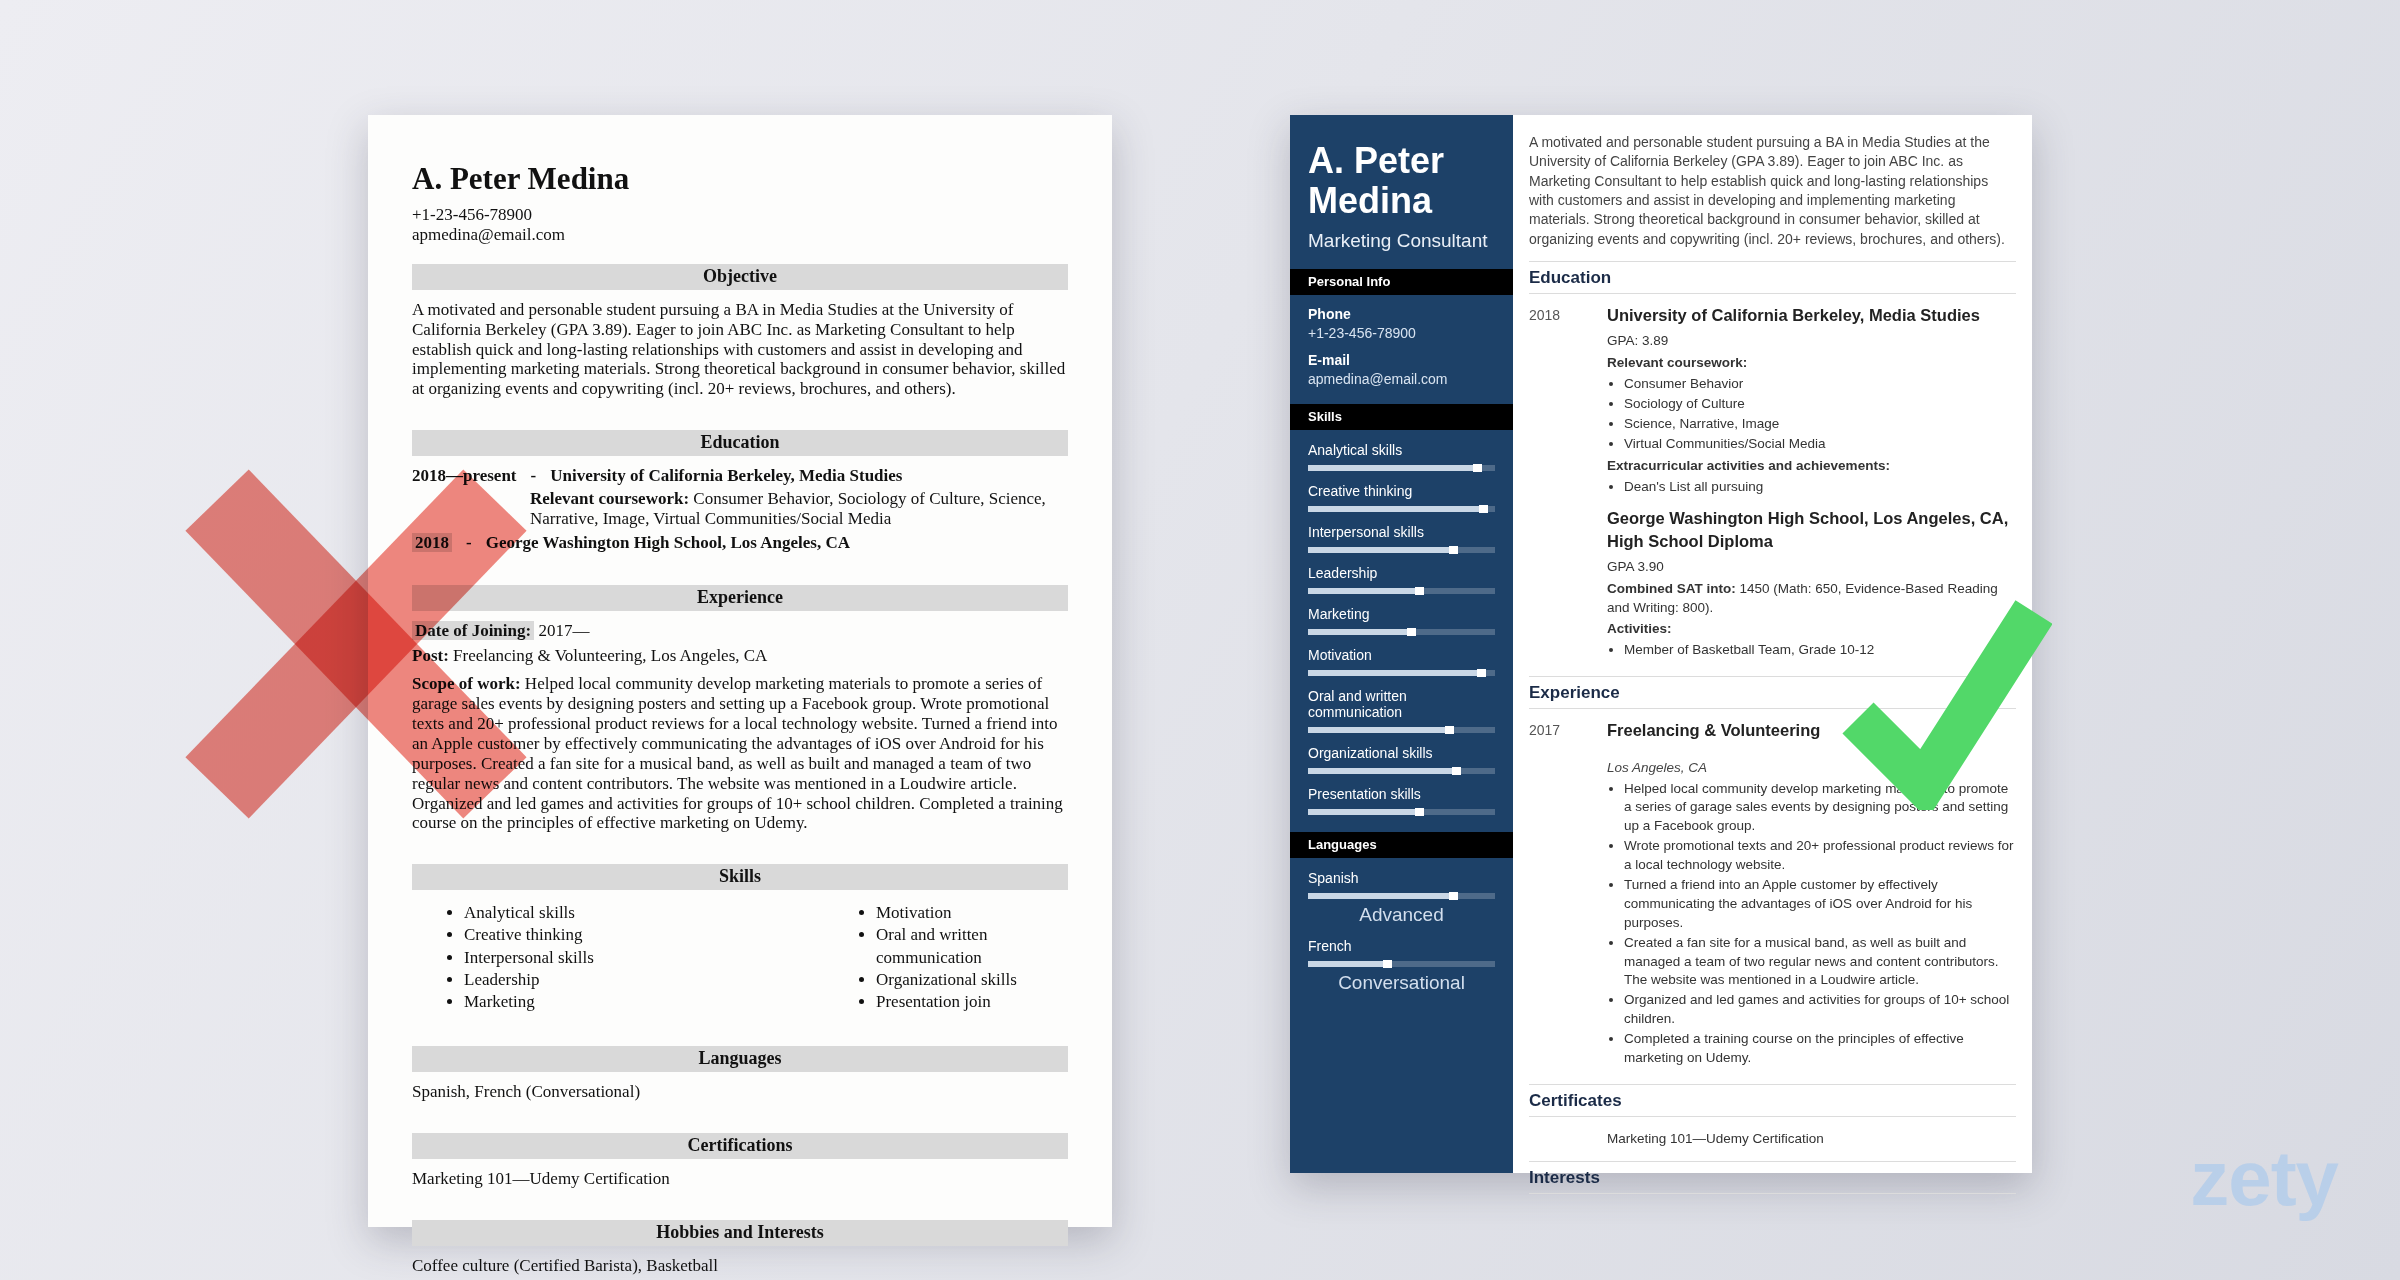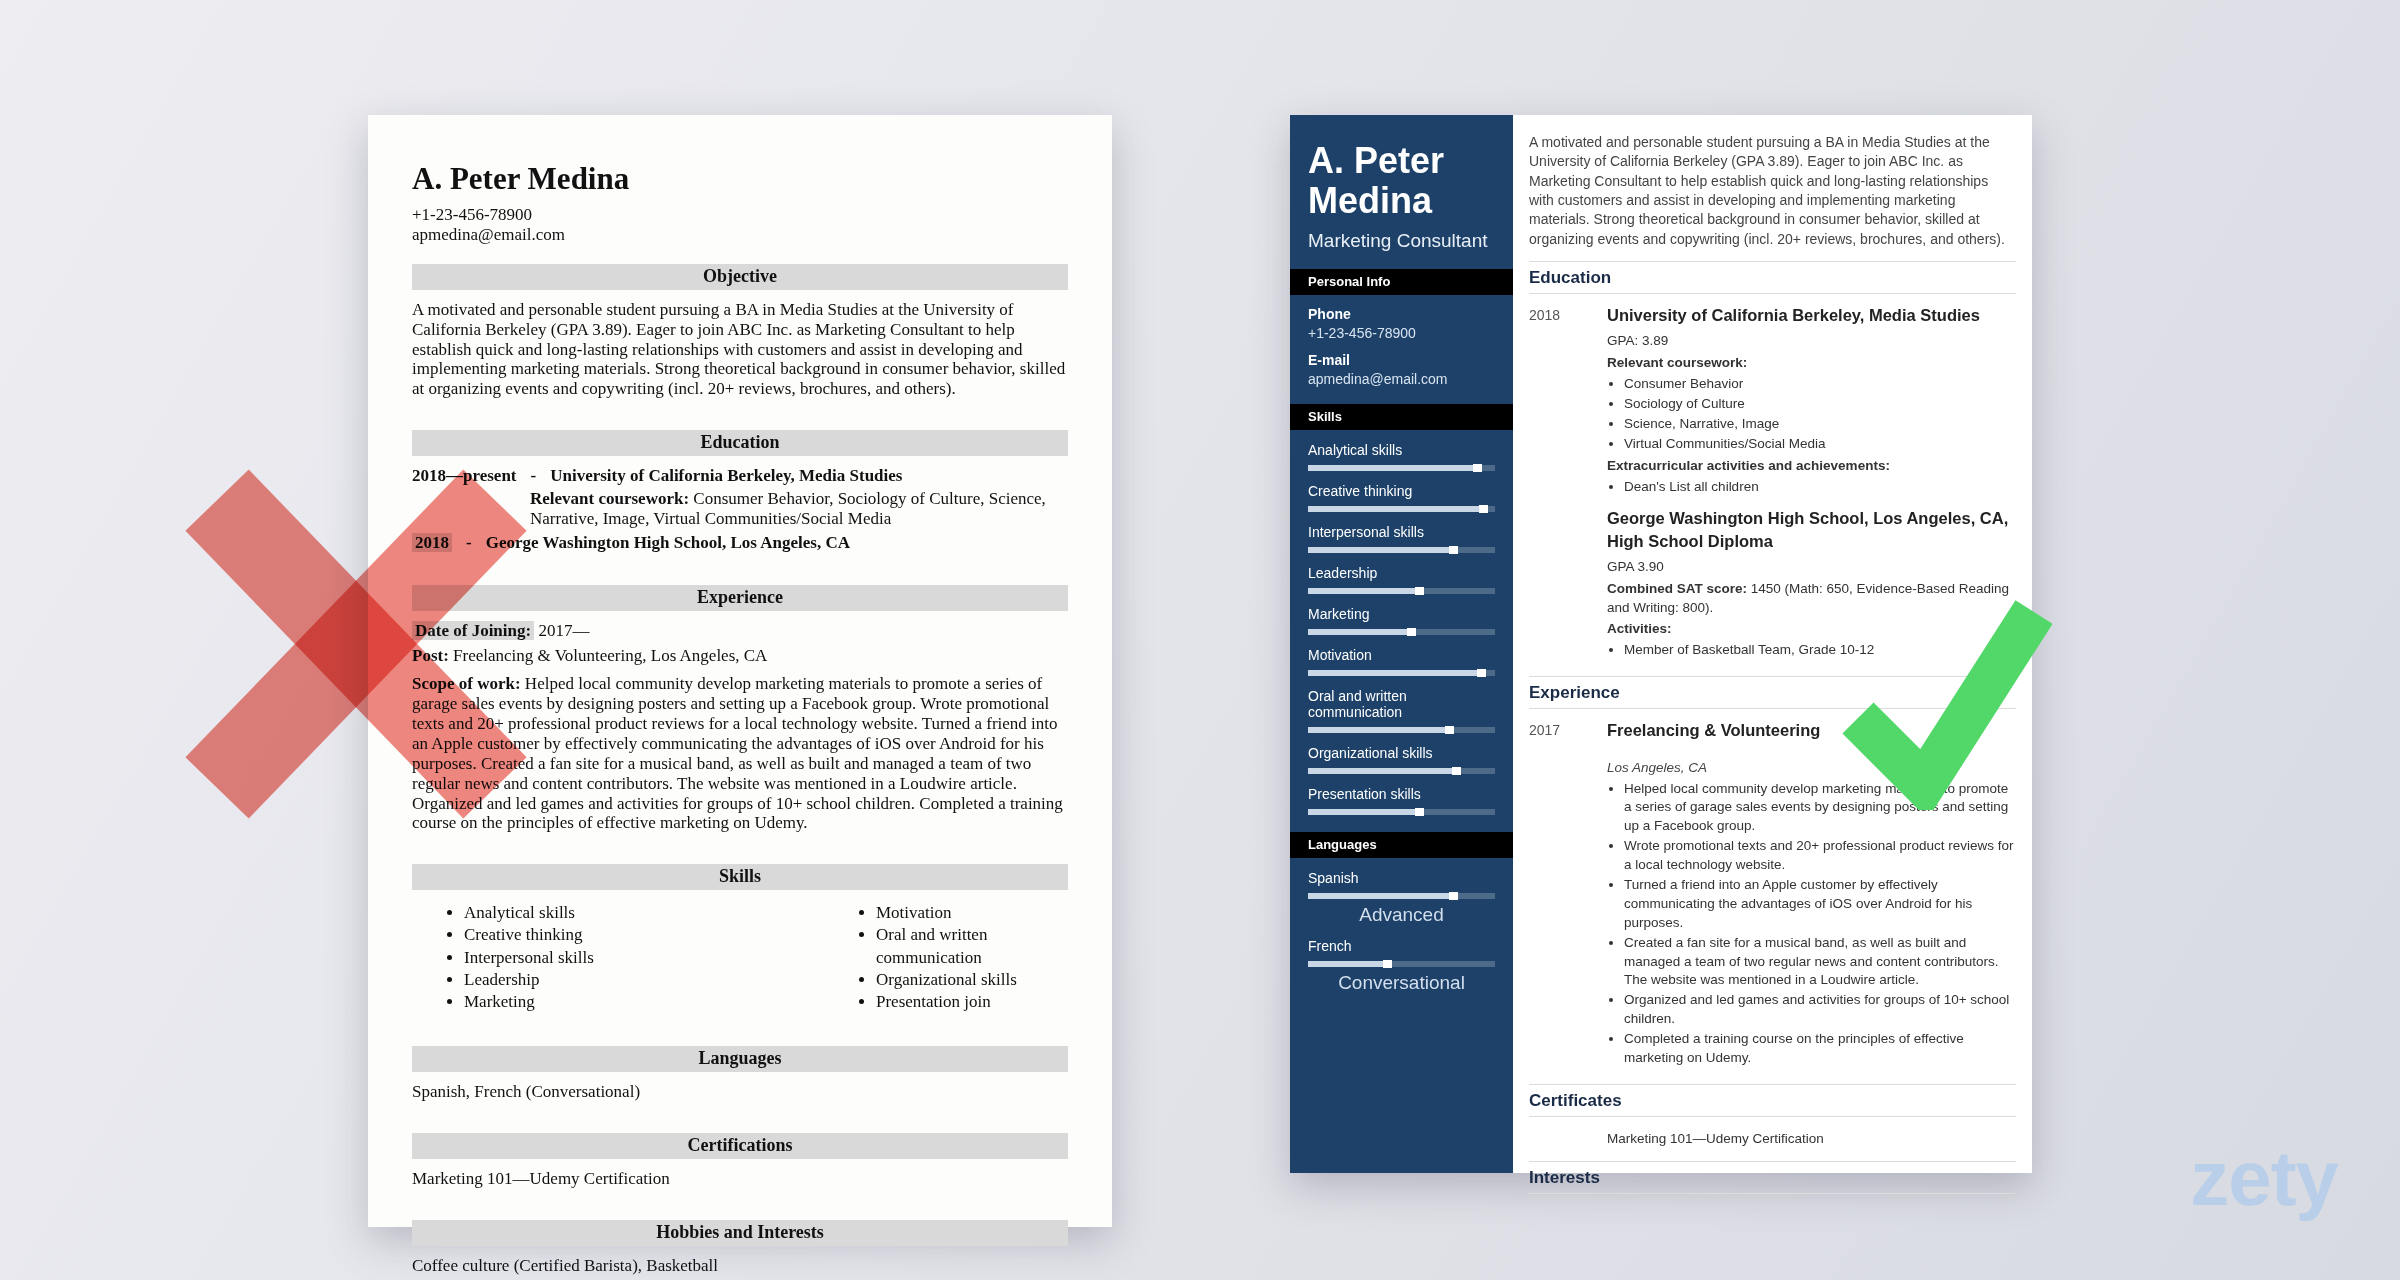--- a/index.html
+++ b/index.html
@@ -239,26 +239,26 @@
             <div class="msub">GPA: 3.89</div>
             <div class="msub b">Relevant coursework:</div>
             <ul class="mbullets">
               <li>Consumer Behavior</li>
               <li>Sociology of Culture</li>
               <li>Science, Narrative, Image</li>
               <li>Virtual Communities/Social Media</li>
             </ul>
             <div class="msub b">Extracurricular activities and achievements:</div>
             <ul class="mbullets">
-              <li>Dean's List all children</li>
+              <li>Dean's List all pursuing</li>
             </ul>
             <div class="mtitle" style="margin-top:10px;">George Washington High School, Los Angeles, CA, High School Diploma</div>
             <div class="msub">GPA 3.90</div>
             <div class="msub">
-              <span class="b">Combined SAT score:</span>
+              <span class="b">Combined SAT into:</span>
               <span>1450 (Math: 650, Evidence-Based Reading and Writing: 800).</span>
             </div>
             <div class="msub b">Activities:</div>
             <ul class="mbullets">
               <li>Member of Basketball Team, Grade 10-12</li>
             </ul>
           </div>
         </div>
       </div>
 

